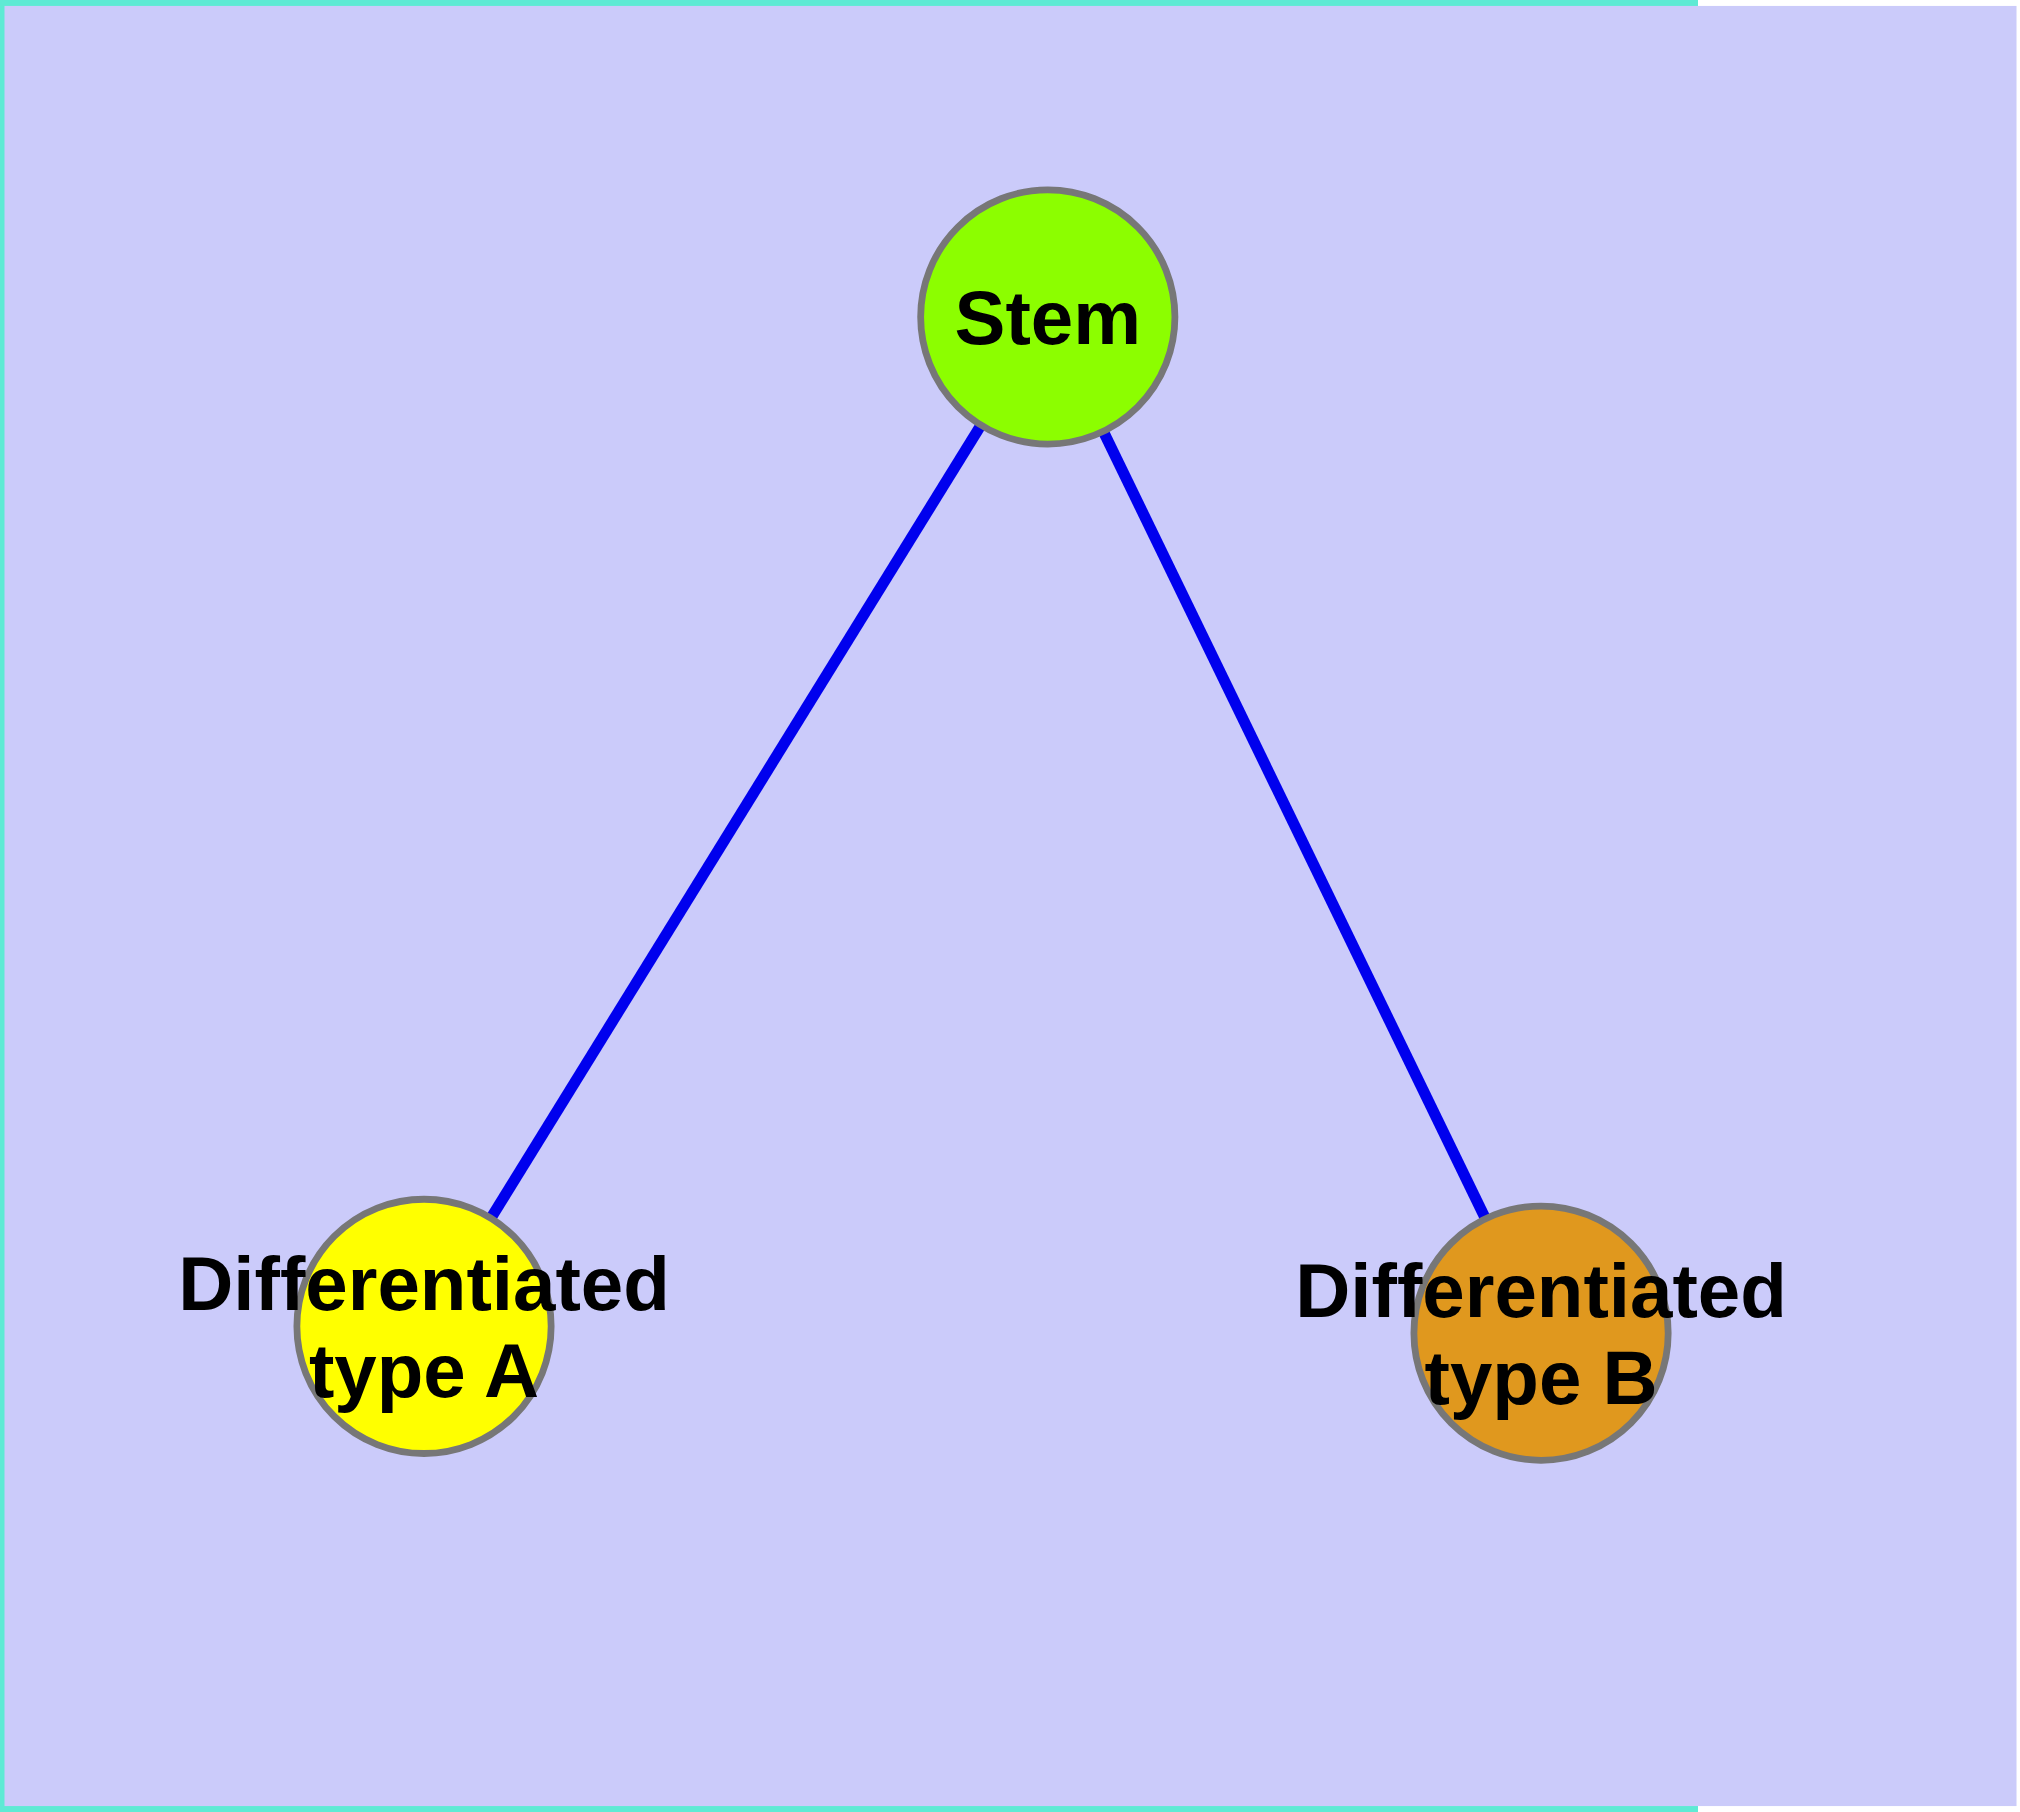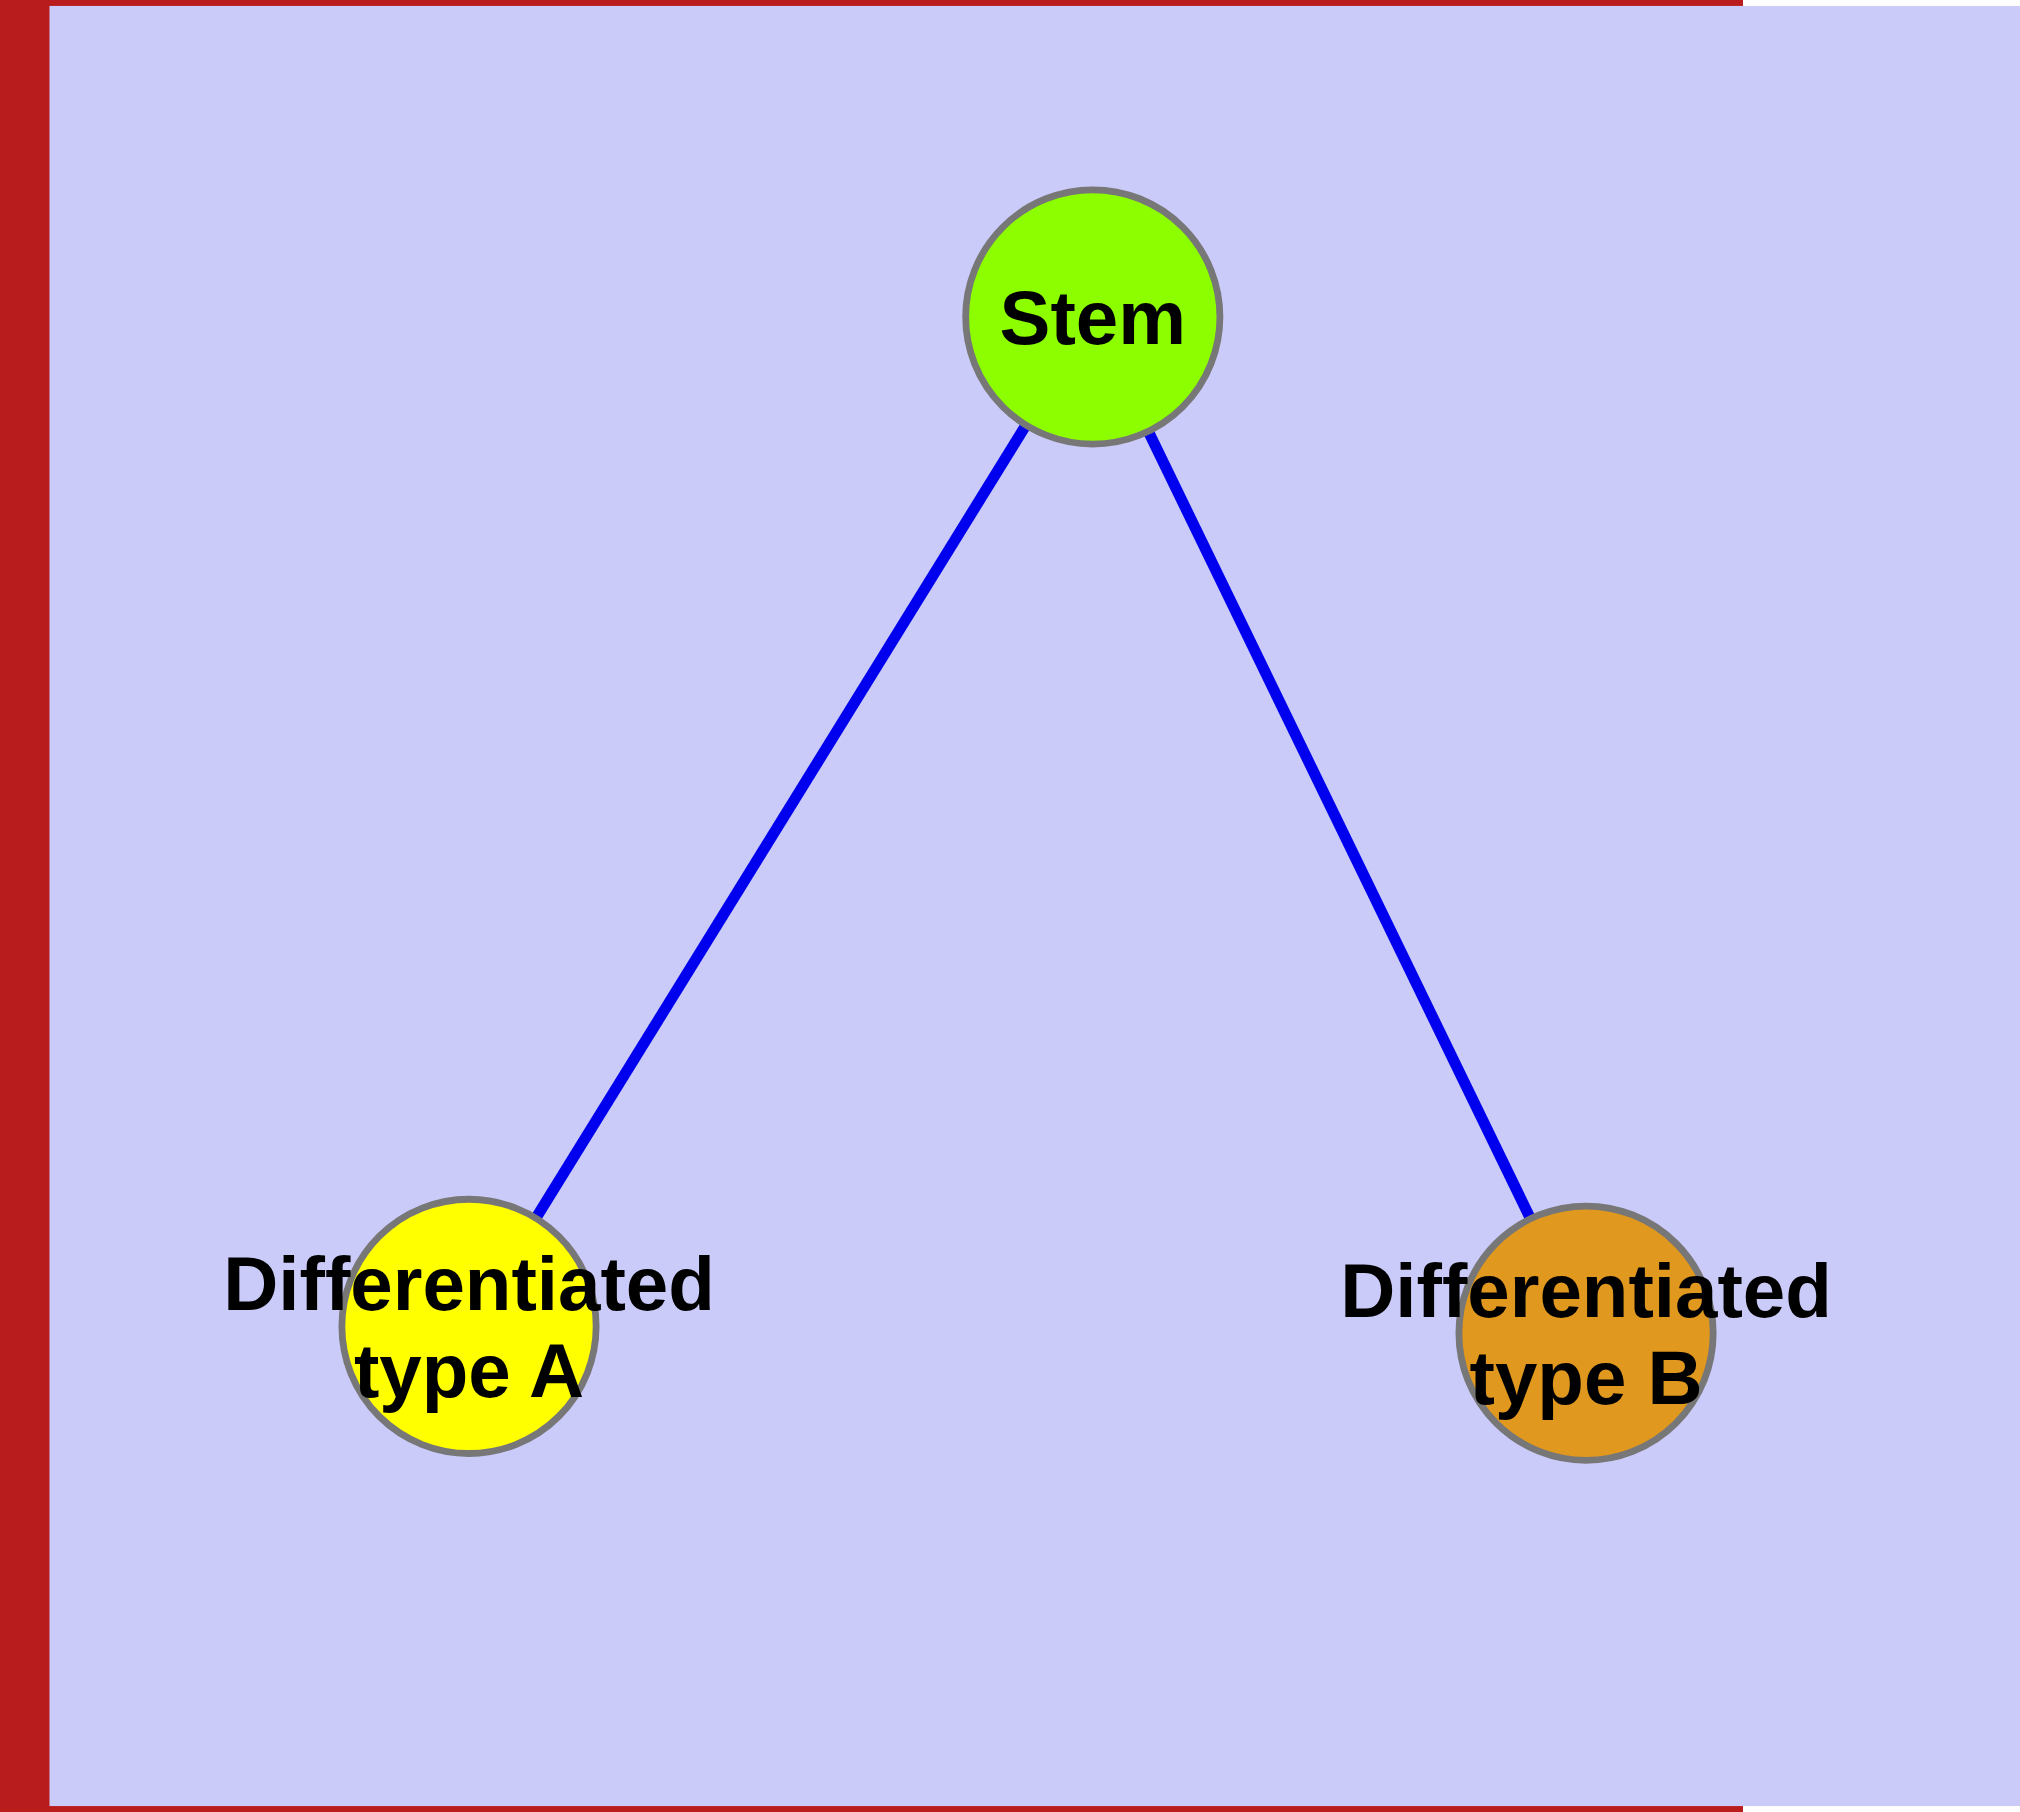--- a/index.html
+++ b/index.html
@@ -8,22 +8,21 @@
     background: #ffffff;
     width: 2021px;
     height: 1812px;
     overflow: hidden;
     font-family: "Liberation Sans", "DejaVu Sans", sans-serif;
   }
   .page {
     position: relative;
     width: 1698px;
     height: 1812px;
-    background: #b91c1c;
-    padding-left: 45px;
+    background: #5eead4;
   }
   svg.diagram {
     display: block;
     width: 2021px;
     height: 1812px;
   }
   .node-label {
     font-family: "Liberation Sans", "DejaVu Sans", sans-serif;
     font-weight: bold;
   }

